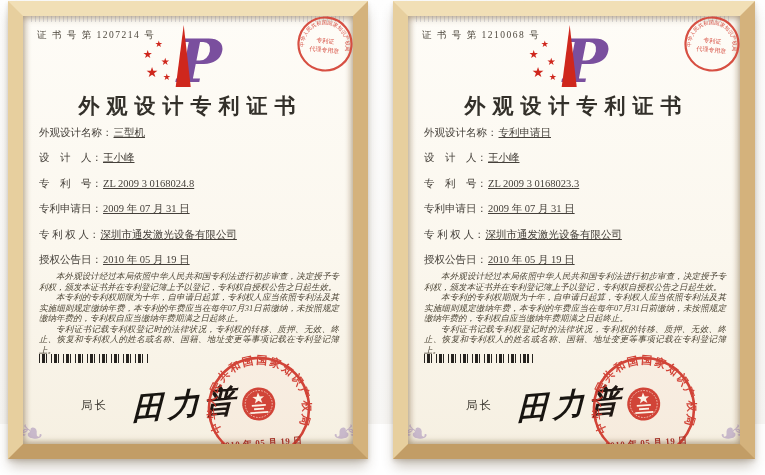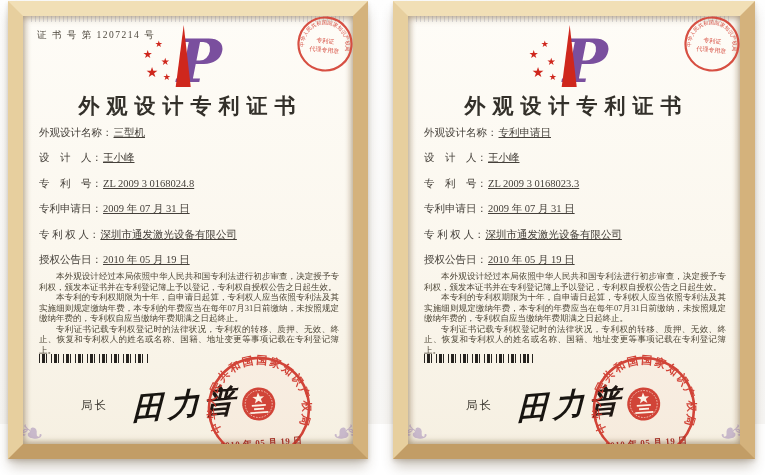--- a/index.html
+++ b/index.html
@@ -44,21 +44,21 @@
     font-size:21px;font-weight:bold;letter-spacing:7px;padding-left:5px;
     color:#33302a;white-space:nowrap;
   }
 
   .fields{position:absolute;top:104px;left:16px;right:8px;}
   .field{height:25.4px;line-height:25.4px;font-size:10.5px;color:#45403a;white-space:nowrap;}
   .field .fvalue{margin-left:1px;text-decoration:underline;}
 
   .paragraphs{
     position:absolute;top:255px;left:16px;right:14px;
-    font-size:8.5px;line-height:1.24;text-align:justify;color:#4e4737;
+    font-size:8.5px;line-height:1.24;text-align:justify;color:#4e4737;font-style:italic;
   }
   .paragraphs p{margin:0;text-indent:2em;}
 
   .barcode{
     position:absolute;top:338px;left:16px;width:110px;height:9px;
     background:repeating-linear-gradient(90deg,#26231f 0 1.5px,transparent 1.5px 3px,#26231f 3px 6px,transparent 6px 7.5px,#26231f 7.5px 8.5px,transparent 8.5px 12px);
   }
 
   .director-row{position:absolute;top:368px;left:58px;display:flex;align-items:center;gap:24px;}
   .director-label{font-size:11.5px;color:#3c3830;letter-spacing:2px;}
@@ -151,20 +151,21 @@
 
       <div class="flourish flourish-bl">❧</div>
       <div class="flourish flourish-br">❧</div>
     </div>
   </div>
 
   <div class="frame frame-right">
     <div class="paper">
       <div class="guilloche"></div>
 
+      <div class="cert-no">证 书 号 第 1210068 号</div>
 
       <svg class="logo" viewBox="0 0 86 64">
         <text x="36" y="57" font-size="60" font-style="italic" font-weight="bold" fill="#7a4f9e" font-family="DejaVu Serif, serif">P</text>
         <polygon points="43,0 50,62 35,62" fill="#cf271d"></polygon>
         <text x="2" y="33" font-size="11" fill="#cf271d">★</text>
         <text x="14" y="22" font-size="9" fill="#cf271d">★</text>
         <text x="20" y="40" font-size="10" fill="#cf271d">★</text>
         <text x="5" y="52" font-size="14" fill="#cf271d">★</text>
         <text x="22" y="55" font-size="9" fill="#cf271d">★</text>
       </svg>

